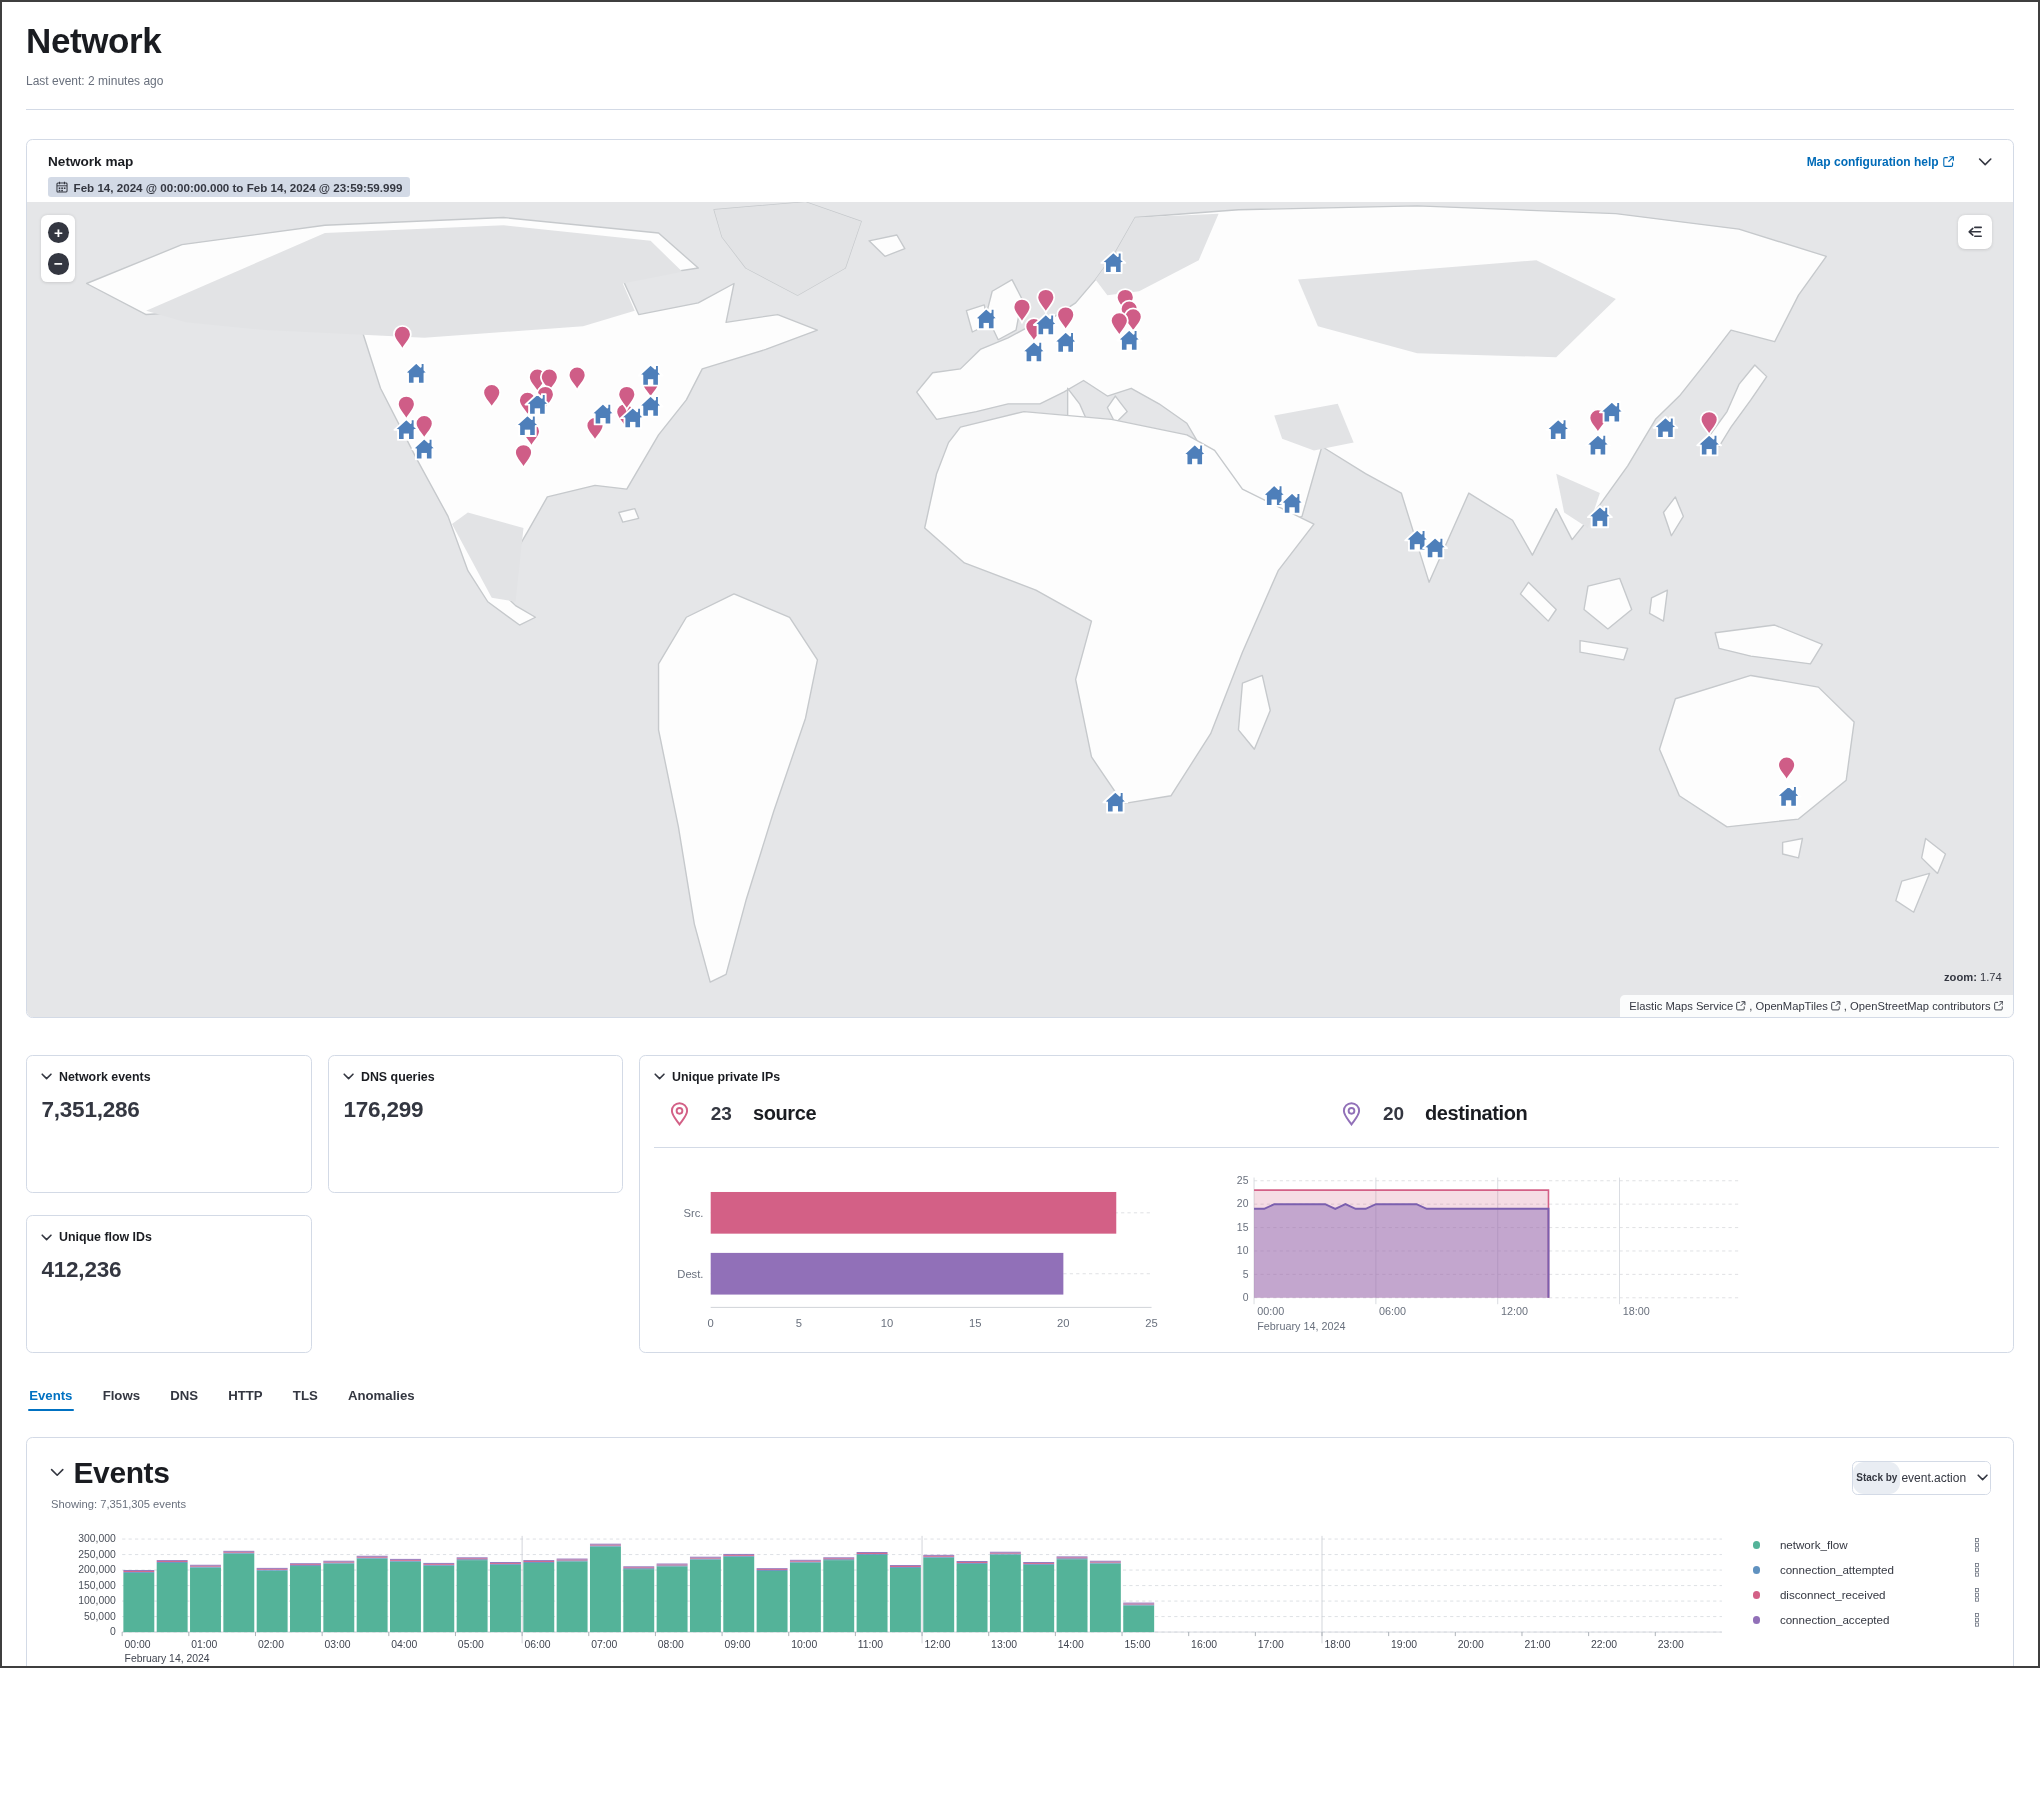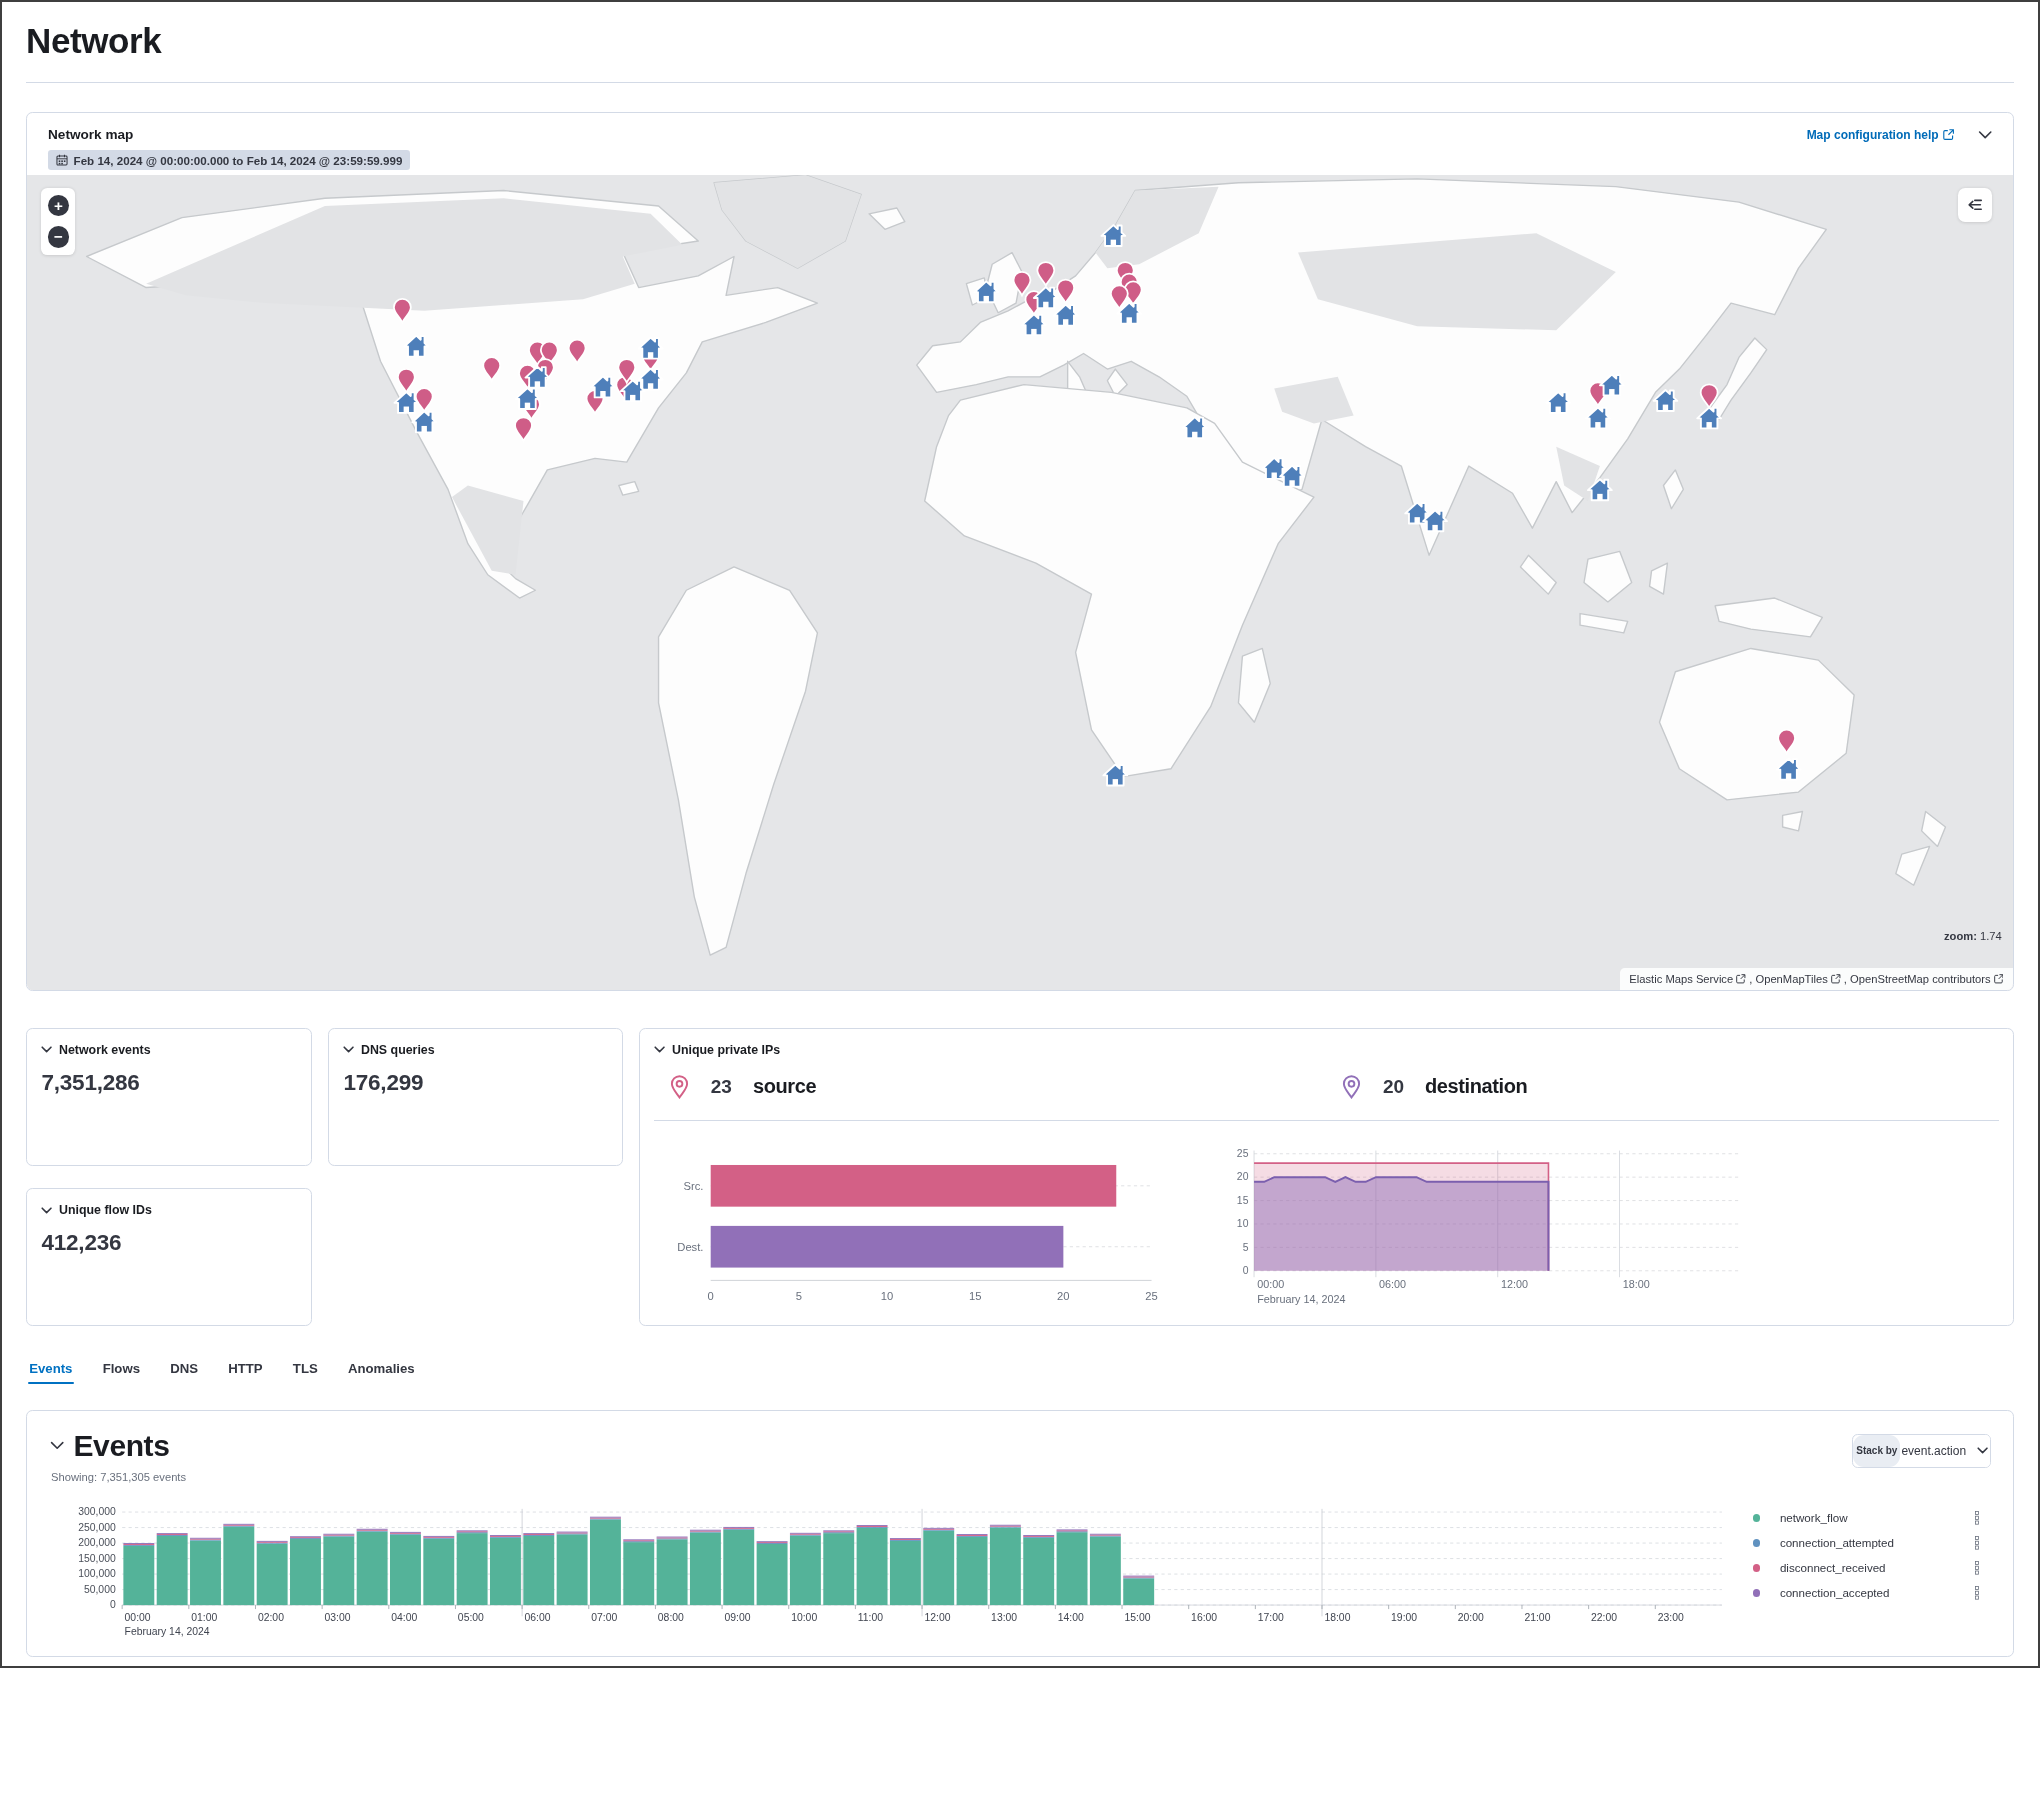--- a/index.html
+++ b/index.html
@@ -27,21 +27,21 @@
   .time-badge { display:inline-flex; align-items:center; gap:5.6px; background:#d3dae6; color:#343741;
     font-size:11.6px; font-weight:600; padding:3.2px 8px; border-radius:3.2px; margin:0 0 4.8px 21px; }
   .map-canvas { position:relative; width:100%; height:815px; background:#e5e6e8; border-radius:0 0 6.4px 6.4px; overflow:hidden; }
   .map-canvas svg.world { position:absolute; inset:0; width:100%; height:100%; }
   .zoom-controls { position:absolute; left:14.4px; top:13px; width:34px; background:#fff; border-radius:6.4px;
     box-shadow:0 0.8px 3.2px rgba(0,0,0,.12); display:flex; flex-direction:column; align-items:center; gap:9.6px; padding:7.2px 0; }
   .zoom-btn { width:21.7px; height:21.7px; border-radius:50%; background:#343741; color:#fff; border:none; font-size:15.2px;
     line-height:20px; font-weight:700; cursor:pointer; display:flex; align-items:center; justify-content:center; }
   .layers-btn { position:absolute; right:21px; top:13px; width:34px; height:34px; background:#fff; border:none; border-radius:7.2px;
     box-shadow:0 0.8px 3.2px rgba(0,0,0,.12); cursor:pointer; display:flex; align-items:center; justify-content:center; }
-  .zoom-indicator { position:absolute; right:11.2px; bottom:48px; font-size:11.2px; color:#343741; }
+  .zoom-indicator { position:absolute; right:11.2px; bottom:34px; font-size:11.2px; color:#343741; }
   .zoom-indicator b { font-weight:700; }
   .attribution { position:absolute; right:0; bottom:0; background:rgba(255,255,255,.85); padding:4.8px 9.6px; border-radius:4.8px 0 0 0;
     font-size:11.2px; color:#343741; display:flex; align-items:center; gap:3.2px; }
   .attribution a { color:#343741; text-decoration:none; display:inline-flex; align-items:center; gap:3.2px; cursor:pointer; }
   .ext-ic { flex:none; }
 
   
   .stats-grid { display:grid; grid-template-columns:286px 295px 1fr; grid-template-rows:138px 138px; column-gap:16px; row-gap:22.5px; margin-top:37px; }
   .stat-card { border:0.8px solid #d3dae6; border-radius:6.4px; padding:14.4px 14.4px; }
   .stat-head { display:flex; align-items:center; gap:6.4px; font-size:12.4px; font-weight:700; color:#1a1c21; }
@@ -81,20 +81,21 @@
   text { font-family:"Liberation Sans","DejaVu Sans",sans-serif; }
 </style>
 </head>
 <body>
 
 <div class="viewport">
   <div class="content">
 
     <header class="page-header">
       <h1 class="page-title">Network</h1>
+      <div class="last-event">Last event: 2 minutes ago</div>
     </header>
     <hr class="page-rule">
 
     <section class="panel map-panel">
       <div class="map-panel-header">
         <div class="map-panel-title">Network map</div>
         <div class="map-help">
           <a>
             <span>Map configuration help</span>
             <svg class="ext-ic" width="11.2" height="11.2" viewBox="0 0 14 14">

